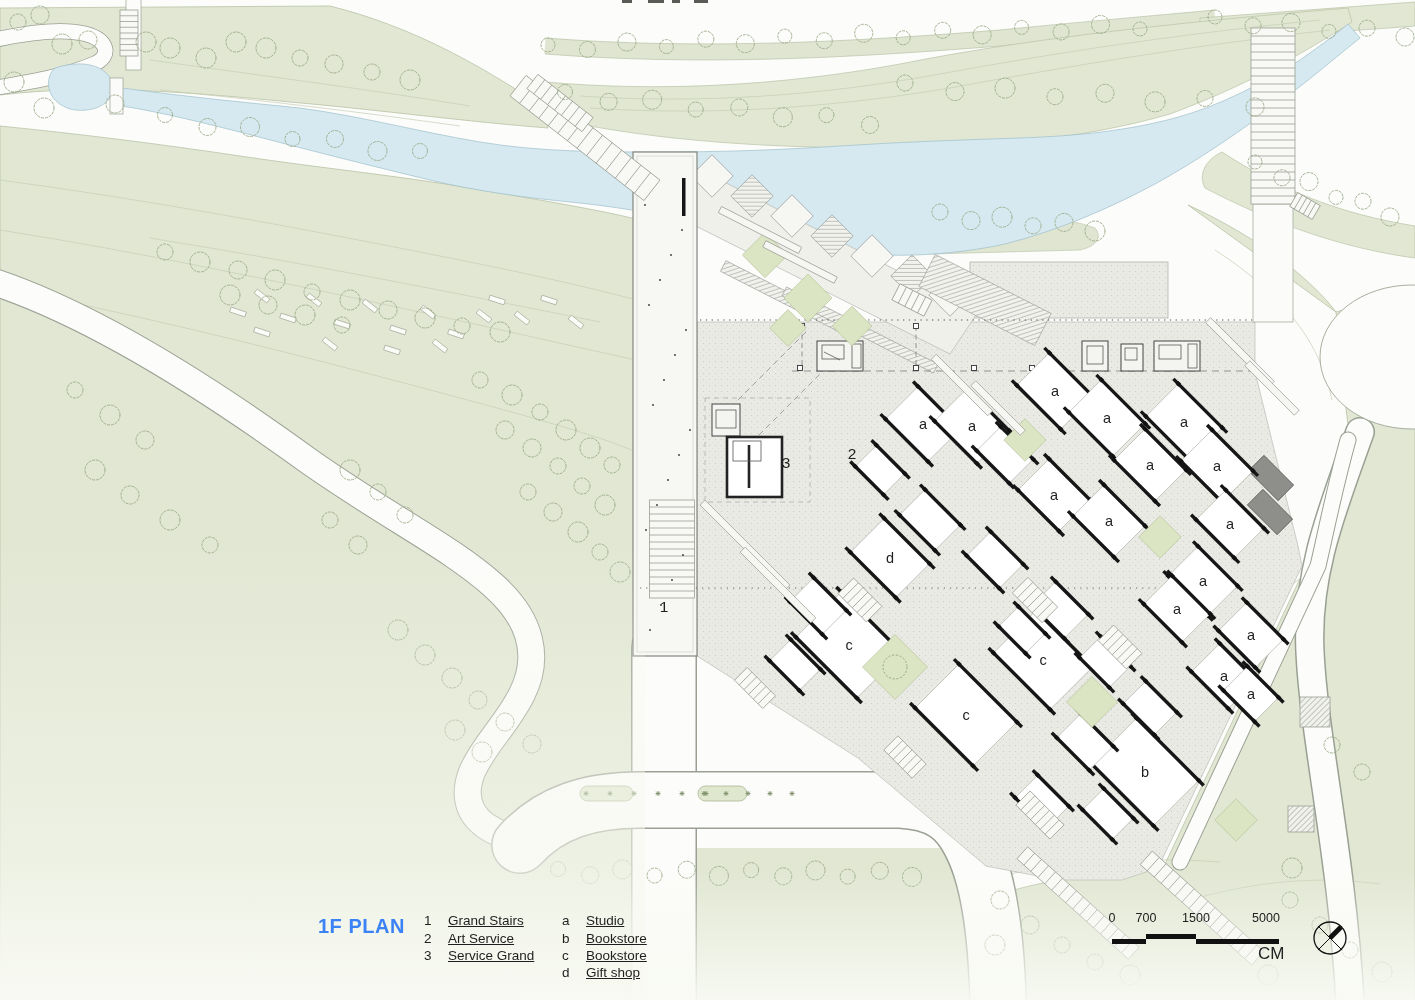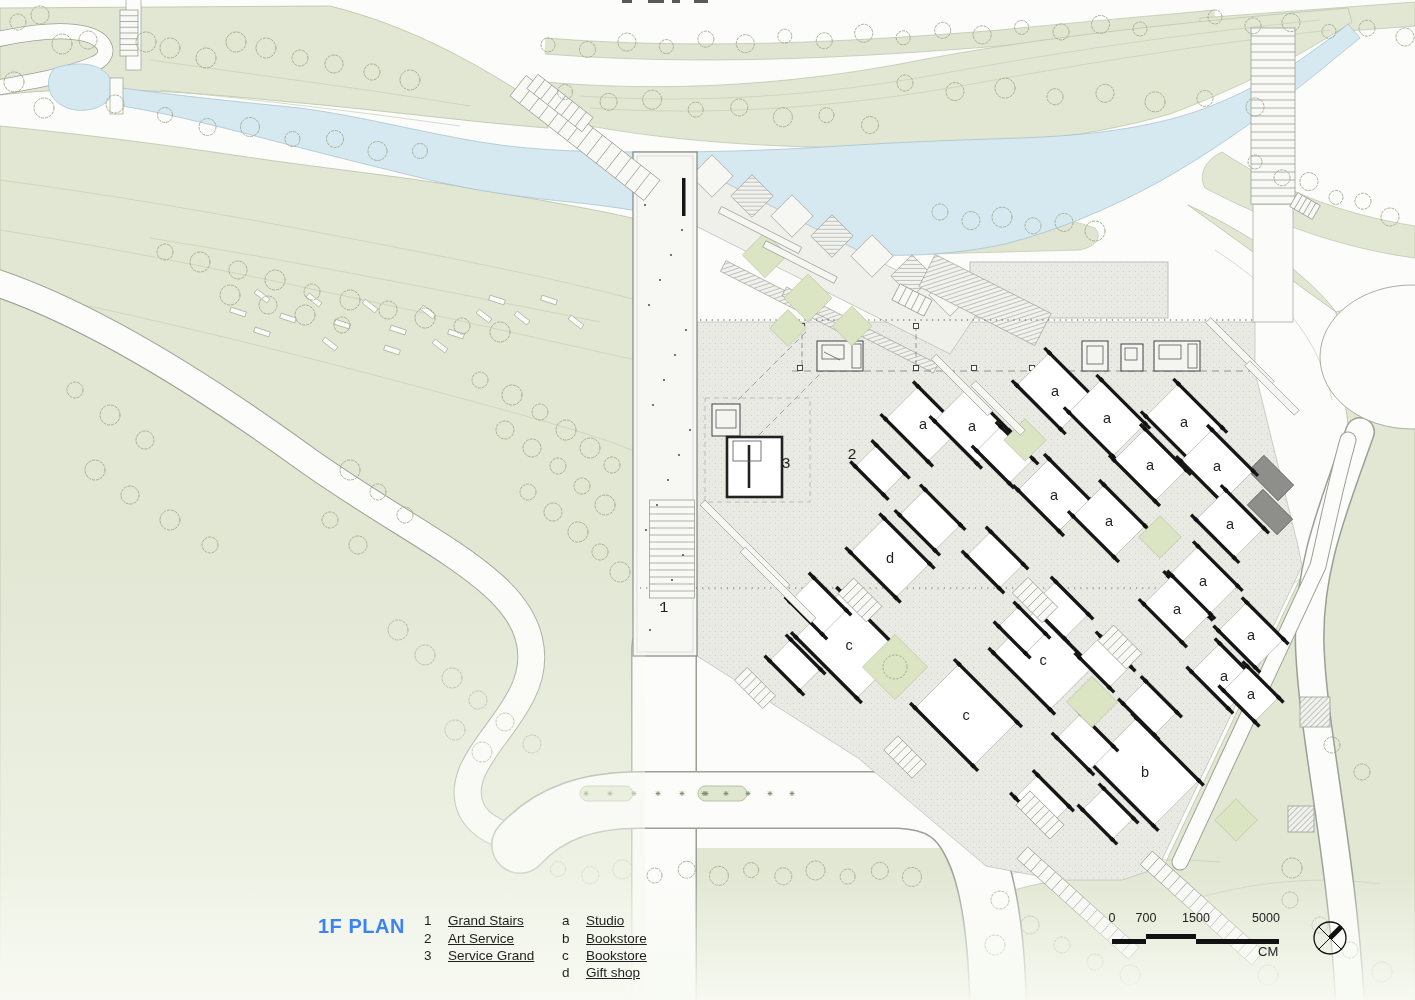--- a/index.html
+++ b/index.html
@@ -6,21 +6,21 @@
   .stage{position:relative;width:1415px;height:1000px;background:#fcfcfb;overflow:hidden;
          font-family:"Liberation Sans",sans-serif;color:#1f1f1f;}
   .stage svg.plan{position:absolute;left:0;top:0;}
   .ov{position:absolute;white-space:nowrap;}
   .title{font-size:20px;font-weight:bold;letter-spacing:.5px;color:#3b82f6;}
   .lrow{display:flex;height:17.4px;align-items:center;font-size:13.5px;}
   .lkey{width:16px;text-align:left;}
   .lval{margin-left:8px;text-decoration:underline;}
   .tick{position:absolute;transform:translateX(-50%);font-size:12.5px;color:#222;}
   .seg{position:absolute;background:#111;height:4.5px;}
-  .unit{position:absolute;font-size:13px;color:#222;}
+  .unit{position:absolute;font-size:17px;color:#222;}
 </style>
 </head>
 <body>
 
 <div class="stage">
 
 <svg class="plan" width="1415" height="1000" viewBox="0 0 1415 1000">
   <defs>
     <pattern id="stip" width="6" height="6" patternUnits="userSpaceOnUse">
       <rect width="6" height="6" fill="#e9eae4"></rect>

